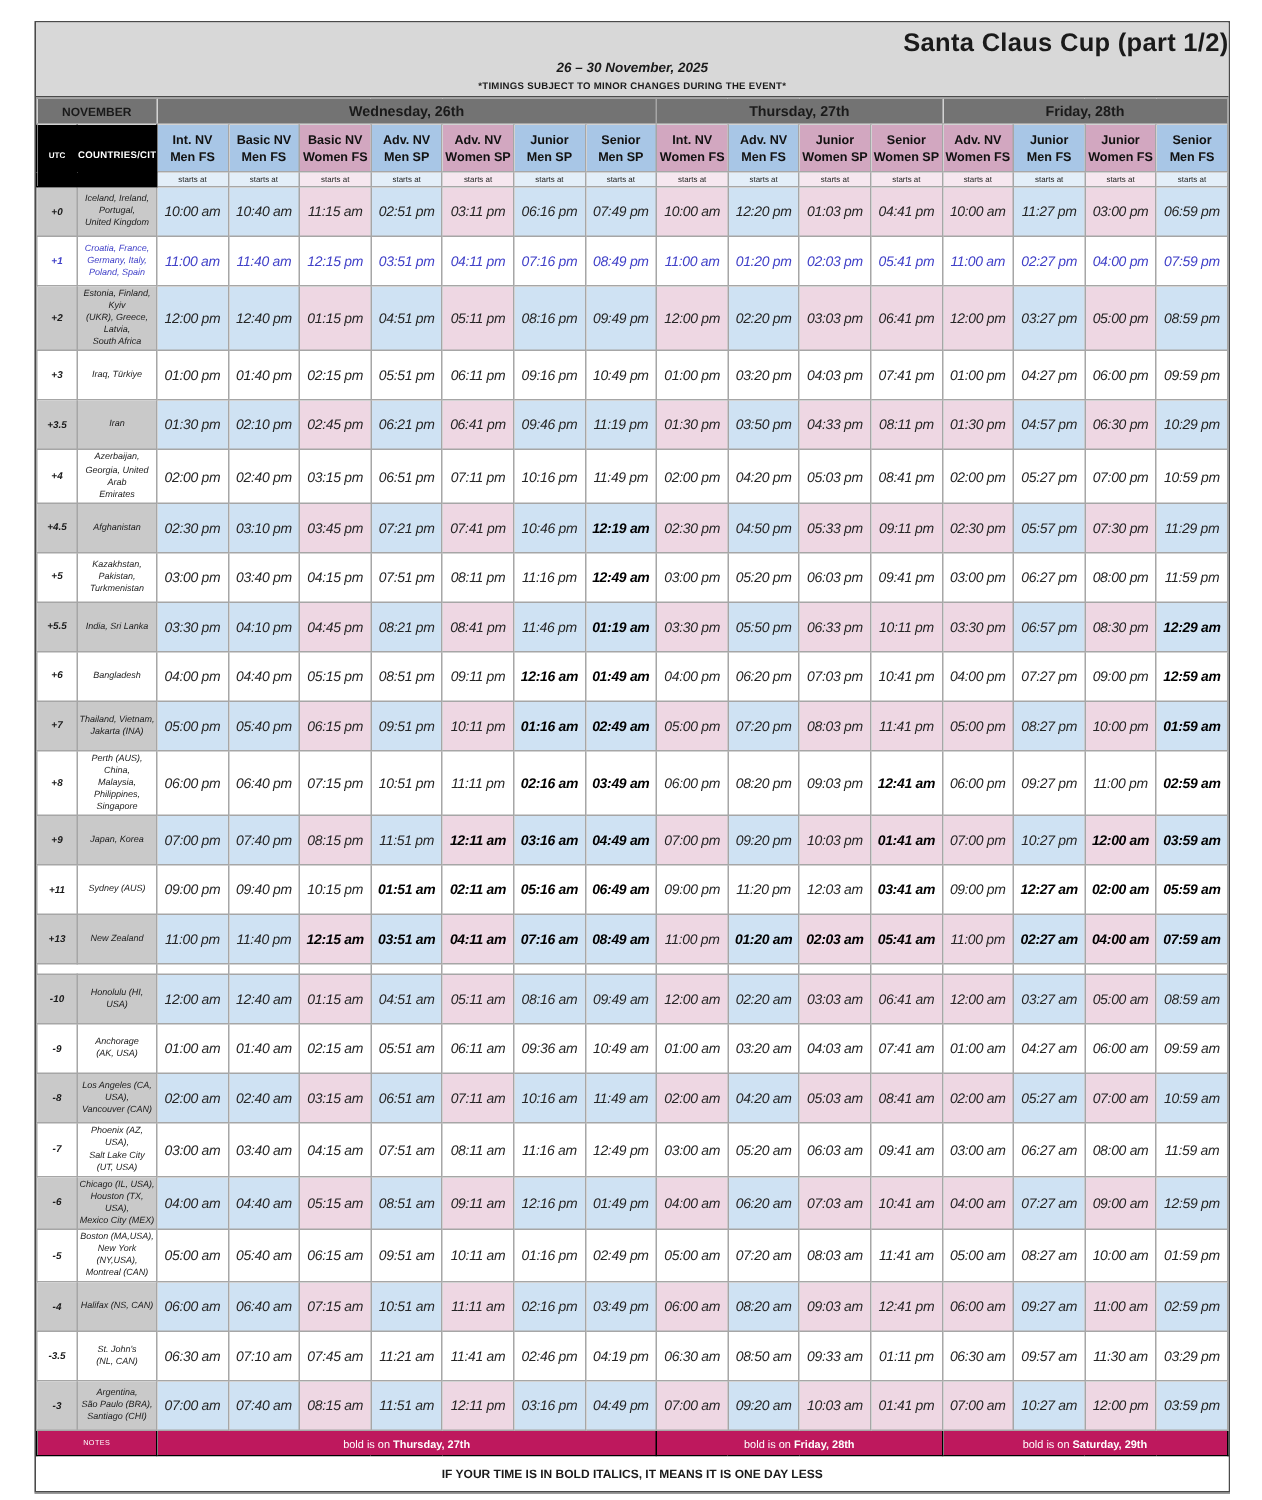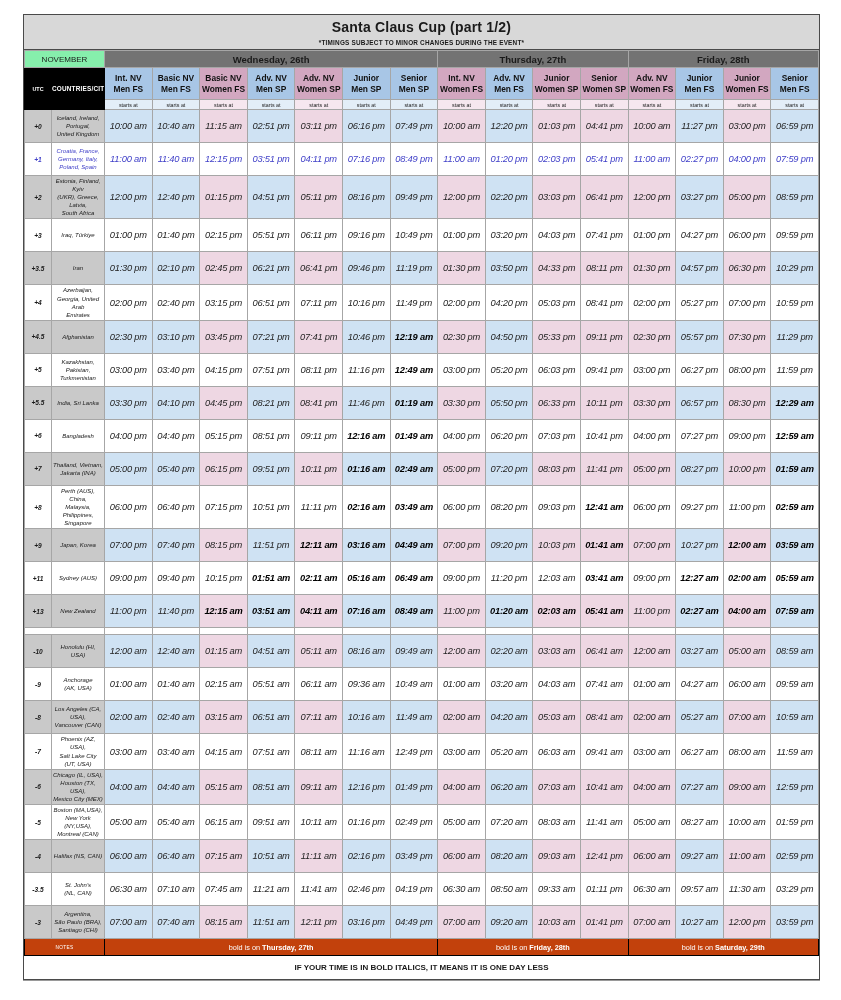--- a/index.html
+++ b/index.html
@@ -2,30 +2,30 @@
 <html><head>
 <meta charset="utf-8">
 <style>
   html,body { margin:0; padding:0; background:#fff; }
   .page { position:relative; width:841px; height:1000px; background:#fff;
           font-family:"Liberation Sans", sans-serif; color:#1a1a1a; }
   .sheet { position:absolute; top:14px; left:23px; width:795px; background:#fff;
            border:1.6px solid #4a4a4a; box-shadow:0 1px 0 #9a9a9a; }
   .title-band { background:var(--band); text-align:center; padding:4px 0 3px;
                 border-bottom:1.4px solid #4a4a4a; }
-  .title-main { font-size:14px; font-weight:bold; letter-spacing:.2px; }
+  .title-main { font-size:17px; font-weight:bold; letter-spacing:.2px;text-align:right; }
   .title-dates { font-size:9px; font-weight:bold; font-style:italic; margin-top:1px; }
   .title-disc { font-size:6.4px; font-weight:bold; margin-top:4px; letter-spacing:.2px; }
 
   table { width:100%; border-collapse:collapse; table-layout:fixed; }
   th,td { border:1px solid var(--bl); padding:0; text-align:center; vertical-align:middle; overflow:hidden; }
   .gs { border-left:1.6px solid #4a4a4a !important; }
 
   .day   { font-size:9.5px; font-weight:bold; height:16px; background:#737373; }
-  .month { font-size:8px; font-weight:normal; background:#86efac; }
+  .month { font-size:8px; font-weight:bold; background:#737373; }
   .corner { background:#000; color:#fff; border-color:#000; }
   .corner-utc { font-size:5.4px; font-weight:bold; }
   .corner-loc { font-size:6.4px; font-weight:bold; letter-spacing:.2px; }
   .hdr { height:31px; font-size:8.4px; font-weight:bold; white-space:pre-line; line-height:1.3; color:#111; }
   .hdr.men   { background:var(--hm); }
   .hdr.women { background:var(--hw); }
   .starts { height:9px; font-size:5.3px; color:#222; }
   .starts.men   { background:var(--sm); }
   .starts.women { background:var(--sw); }
 
@@ -34,34 +34,35 @@
   .loc-cell { font-size:6px; line-height:1.35; white-space:pre-line; padding:1px; }
   .t { font-size:9.3px; color:#242424; letter-spacing:-0.2px; }
   .t.b { font-weight:700; color:#000; }
   tr.shaded .utc-cell, tr.shaded .loc-cell { background:var(--lg); }
   tr.shaded td.men   { background:var(--bm); }
   tr.shaded td.women { background:var(--bw); }
   tr.bluerow td, tr.bluerow td.t, tr.bluerow .t { color:var(--bluetxt); }
   tr.spacer { height:7px; }
   tr.spacer td { background:#fff; }
 
-  tr.notes td { background:#c2410c; color:#fff; height:16px; font-size:7.3px; border-color:#000;text-align:center; }
+  tr.notes td { background:#be185d; color:#fff; height:16px; font-size:7.3px; border-color:#000;text-align:center; }
   tr.notes .lbl { font-size:4.8px; letter-spacing:.3px; }
   .note-day { font-weight:bold; }
 
   .foot { text-align:center; font-weight:bold; font-size:8px; line-height:1.7;
           padding:5px 0 4px; background:#fff; }
 </style>
 </head>
 <body>
 
 <div class="page" style="--band: #d8d8d8; --lg: #c9c9c9; --hm: #a8c6e6; --hw: #d2a7c0; --bm: #cfe2f3; --bw: #eed7e3; --sm: #e3eef8; --sw: #f6e7ef; --bluetxt: #4040c8; --bl: #a6a6a6;">
   <div class="sheet">
     <div class="title-band">
       <div class="title-main">Santa Claus Cup (part 1/2)</div>
+      <div class="title-dates">26 – 30 November, 2025</div>
       <div class="title-disc">*TIMINGS SUBJECT TO MINOR CHANGES DURING THE EVENT*</div>
     </div>
     <table>
       <colgroup>
         <col style="width:27px">
           <col style="width:53px">
       </colgroup>
       <thead id="thead">
           <tr>
             <th class="month" colspan="2">NOVEMBER</th>

